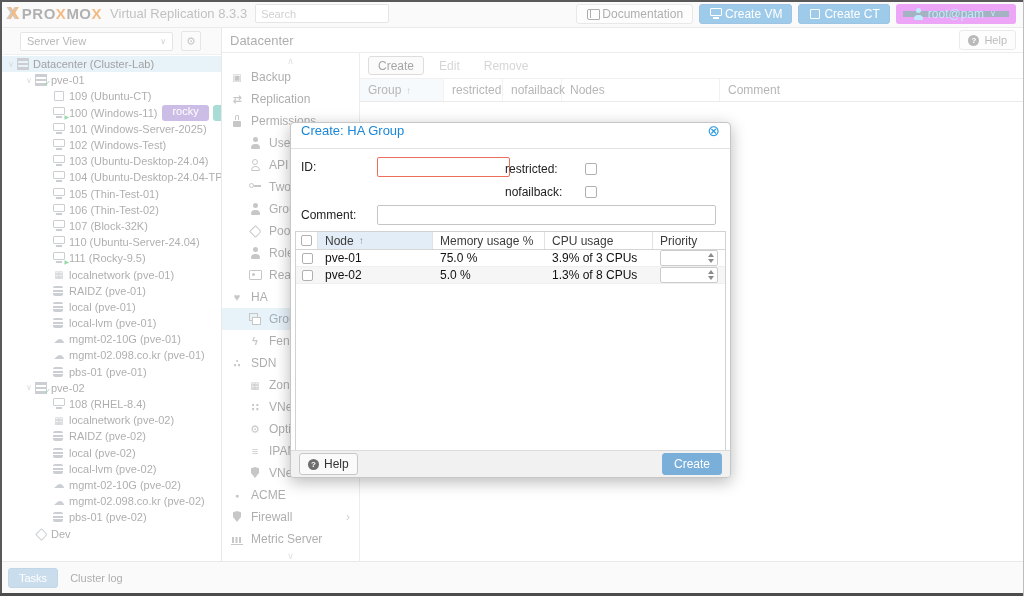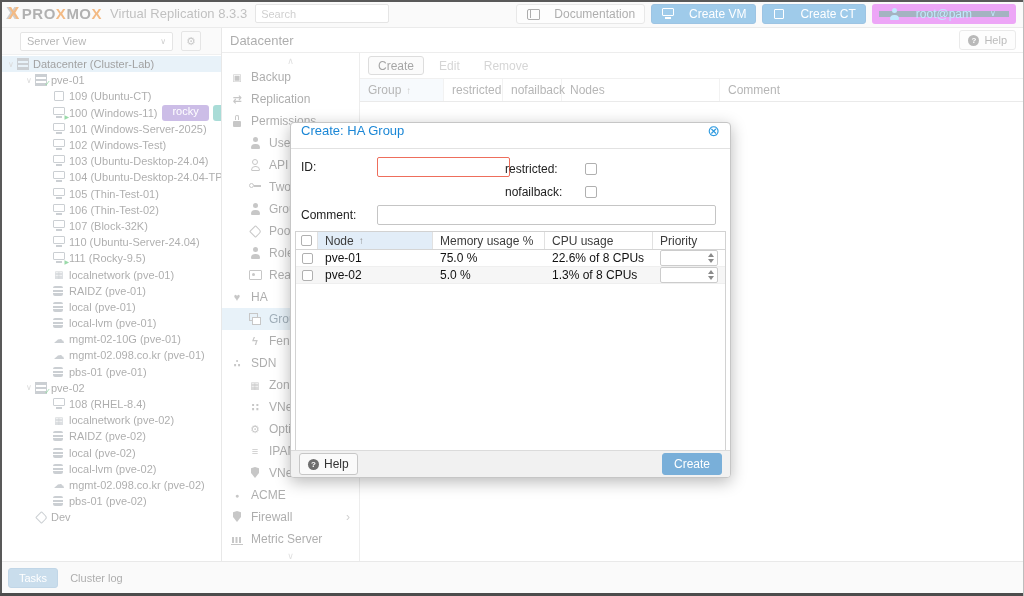--- a/index.html
+++ b/index.html
@@ -8,21 +8,21 @@
 
   
   .topbar{height:28px;background:#f5f5f5;border-bottom:1px solid #d6d6d6;display:flex;align-items:center;padding:0 8px;gap:8px;box-sizing:border-box}
   .logo{display:flex;align-items:baseline;font-weight:bold;letter-spacing:.5px;color:#5d5d5d;font-size:15px;white-space:nowrap}
   .logo .lmark{color:#e57000;font-size:17px;text-shadow:-2px 0 0 #9a9a9a;margin-right:2px}
   .logo .lx{color:#e57000}
   .subtitle{font-size:13px;color:#7c7c7c;white-space:nowrap}
   .search{width:122px;height:15px;border:1px solid #c8c8c8;border-radius:2px;padding:1px 5px;font-size:11px;font-family:inherit;color:#444;background:#fff;outline:none}
   .search::placeholder{color:#9b9b9b}
   .top-right{margin-left:auto;display:flex;align-items:center;gap:6px}
-  .tb-btn{height:20px;border-radius:3px;padding:0 9px;display:flex;align-items:center;gap:14px;font-size:12px;box-sizing:border-box;cursor:pointer;white-space:nowrap}
+  .tb-btn{height:20px;border-radius:3px;padding:0 9px;display:flex;align-items:center;gap:2px;font-size:12px;box-sizing:border-box;cursor:pointer;white-space:nowrap}
   .btn-doc{background:#fafafa;border:1px solid #cfcfcf;color:#555}
   .btn-blue{background:#3892d4;border:1px solid #3285c4;color:#fff}
   .btn-user{background:#41617d;border:7px solid #d946ef;color:#7dd3fc}
 
   
   .main{position:absolute;top:28px;left:0;right:0;bottom:35px;display:flex}
   .tree-panel{width:222px;box-sizing:border-box;border-right:1px solid #cfcfcf;display:flex;flex-direction:column;background:#fff}
   .tree-toolbar{height:22px;display:flex;align-items:center;gap:8px;padding:2px 20px;background:#f4f4f4;border-bottom:1px solid #e0e0e0}
   .combo{flex:1;height:17px;border:1px solid #c9c9c9;border-radius:2px;background:#fff;display:flex;align-items:center;padding:0 6px;color:#666;cursor:pointer}
   .combo::after{content:"\2228";margin-left:auto;font-size:8px;color:#9a9a9a}
@@ -391,20 +391,26 @@
           </div>
           <div class="tree-row" data-level="2">
             <span class="caret"></span>
             <span class="ticon" data-icon="storage"></span>
             <span class="tree-label">local-lvm (pve-02)</span>
             <span class="tags"></span>
           </div>
           <div class="tree-row" data-level="2">
             <span class="caret"></span>
             <span class="ticon" data-icon="cloud"></span>
+            <span class="tree-label">mgmt-02-10G (pve-02)</span>
+            <span class="tags"></span>
+          </div>
+          <div class="tree-row" data-level="2">
+            <span class="caret"></span>
+            <span class="ticon" data-icon="cloud"></span>
             <span class="tree-label">mgmt-02.098.co.kr (pve-02)</span>
             <span class="tags"></span>
           </div>
           <div class="tree-row" data-level="2">
             <span class="caret"></span>
             <span class="ticon" data-icon="storage"></span>
             <span class="tree-label">pbs-01 (pve-02)</span>
             <span class="tags"></span>
           </div>
           <div class="tree-row" data-level="1">
@@ -632,21 +638,21 @@
             </div>
         </div>
         <div class="nt-rows">
 
         <div class="nt-row">
               <span class="td td-cb">
                 <span class="cb"></span>
               </span>
               <span class="td td-node">pve-01</span>
               <span class="td td-mem">75.0 %</span>
-              <span class="td td-cpu">22.6% of 8 CPUs</span>
+              <span class="td td-cpu">3.9% of 3 CPUs</span>
               <span class="td-pri">
                 <span class="spinner">
                   <span></span>
                   <span class="sp-arrows">
                     <span class="sp-up"></span>
                     <span class="sp-dn"></span>
                   </span>
                 </span>
               </span>
             </div>

